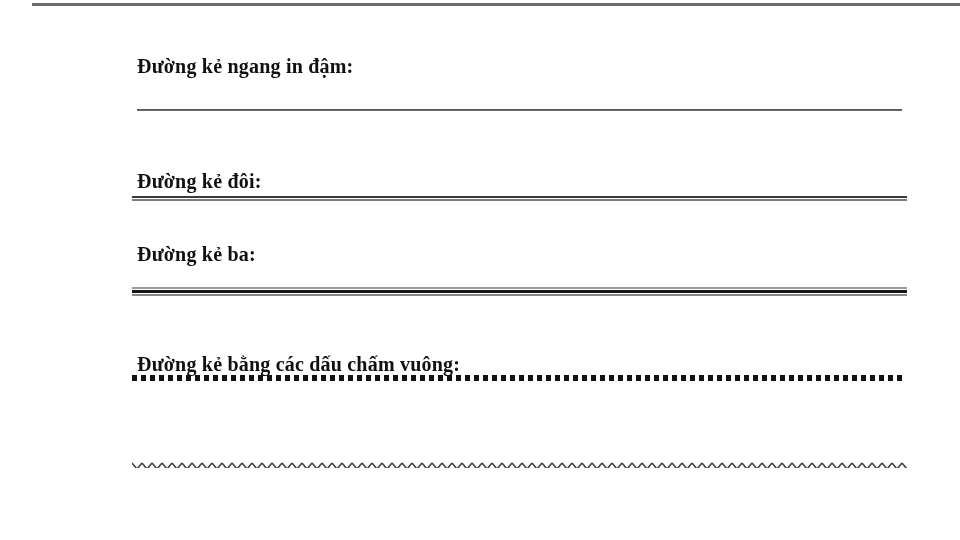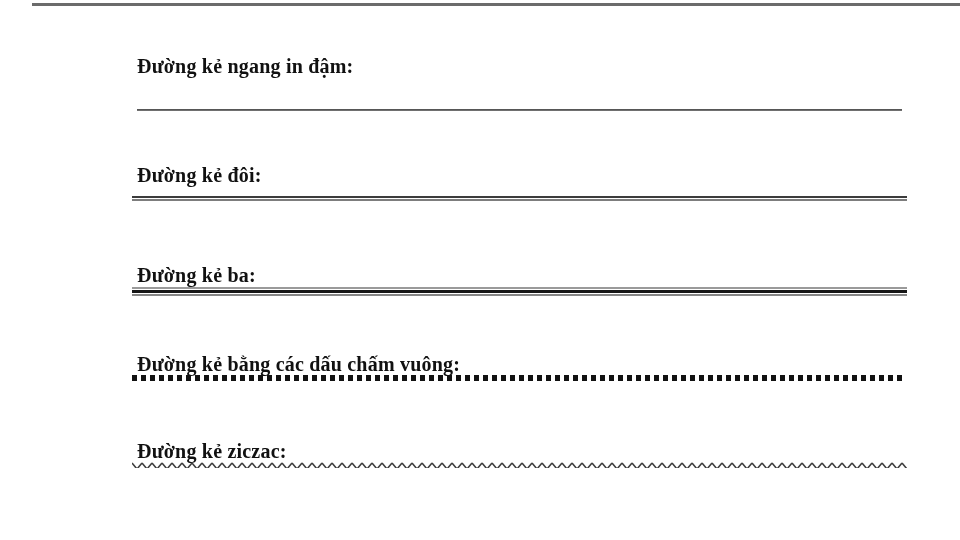--- a/index.html
+++ b/index.html
@@ -82,30 +82,29 @@
 </head>
 <body>
 
 <div id="page">
 
   <div id="frame-top" class="frame-line"></div>
 
   <div class="label" style="top:54px">Đường kẻ ngang in đậm:</div>
   <div class="rule rule-thin"></div>
 
-  <div class="label" style="top:163px">Đường kẻ đôi:</div>
+  <div class="label" style="top:169px">Đường kẻ đôi:</div>
   <div class="rule rule-double"></div>
 
-  <div class="label" style="top:263px">Đường kẻ ba:</div>
+  <div class="label" style="top:242px">Đường kẻ ba:</div>
   <div class="rule rule-triple"></div>
 
   <div class="label" style="top:352px">Đường kẻ bằng các dấu chấm vuông:</div>
   <div class="rule rule-dotted"></div>
 
-  <div class="label" style="top:439px">Đường kẻ ziczac:</div>
   <div class="rule rule-zigzag">
     <svg width="775" height="12">
       <defs>
         <pattern id="zzpat" width="10" height="12" patternUnits="userSpaceOnUse">
           <path d="M0,3 L5,9 L10,3" fill="none" stroke="var(--zigzag, #3f3f3f)" stroke-width="1.6"></path>
         </pattern>
       </defs>
       <rect width="775" height="12" fill="url(#zzpat)"></rect>
     </svg>
   </div>

